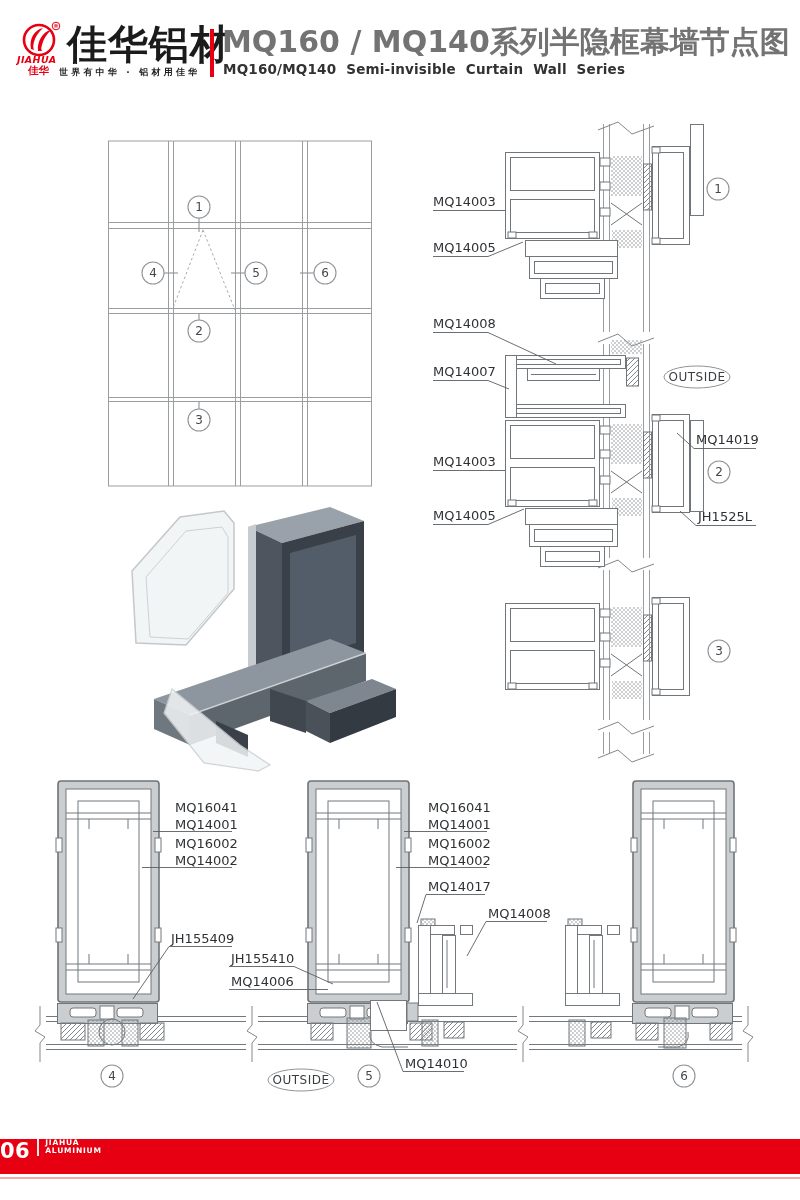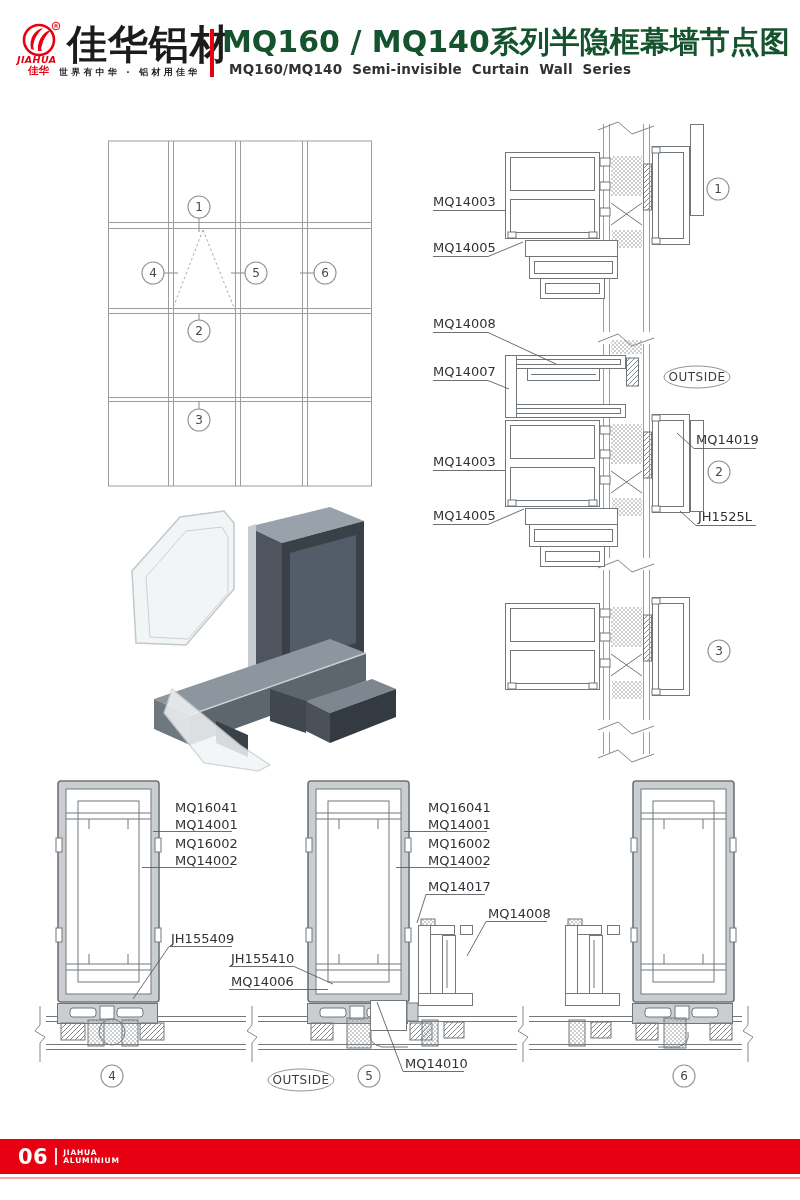--- a/index.html
+++ b/index.html
@@ -2,24 +2,24 @@
 <html><head>
 <meta charset="utf-8">
 <style>
   html,body{margin:0;padding:0;background:#ffffff;}
   body{width:800px;height:1200px;position:relative;font-family:"DejaVu Sans","Liberation Sans",sans-serif;overflow:hidden;}
   .abs{position:absolute;}
   
   .brand-cn{left:67px;top:24px;font-size:40px;font-weight:900;color:#1b1b1b;letter-spacing:1px;line-height:1;}
   .tagline{left:59px;top:66px;font-size:9px;font-weight:600;color:#1f1f1f;letter-spacing:3.2px;white-space:nowrap;}
   .red-divider{left:210px;top:29px;width:4px;height:48px;background:#e60012;}
-  .page-title{left:222px;top:25px;font-size:30px;font-weight:800;color:#14532d;letter-spacing:0px;line-height:1.1;white-space:nowrap;}
-  .page-subtitle{left:229px;top:61px;font-size:13.5px;font-weight:700;color:#323232;word-spacing:5px;letter-spacing:.2px;white-space:nowrap;}
+  .page-title{left:222px;top:25px;font-size:30px;font-weight:800;color:#737373;letter-spacing:0px;line-height:1.1;white-space:nowrap;}
+  .page-subtitle{left:223px;top:61px;font-size:13.5px;font-weight:700;color:#323232;word-spacing:5px;letter-spacing:.2px;white-space:nowrap;}
   
-  .footer-bar{left:0;top:1139px;width:800px;height:35px;background:#e60012;display:flex;align-items:center;padding-left:18px;box-sizing:border-box;color:#fff;}
+  .footer-bar{left:0;top:1139px;width:800px;height:35px;background:#e60012;display:flex;box-sizing:border-box;color:#fff;}
   .footer-accent{left:0;top:1177px;width:800px;height:2px;background:#f2aab1;}
   .page-num{font-size:21px;font-weight:800;letter-spacing:.5px;}
   .footer-div{width:2px;height:17px;background:#fff;opacity:.9;margin:0 6px 0 7px;}
   .footer-brand{font-size:7.5px;line-height:8px;font-weight:700;letter-spacing:.8px;}
   svg text{font-family:"DejaVu Sans","Liberation Sans",sans-serif;}
   .lbl{font-size:13px;fill:#2e3134;}
   .num{font-size:12px;fill:#44474a;}
   .outside{font-size:12px;fill:#3a3d40;letter-spacing:.5px;}
 </style>
 </head>

